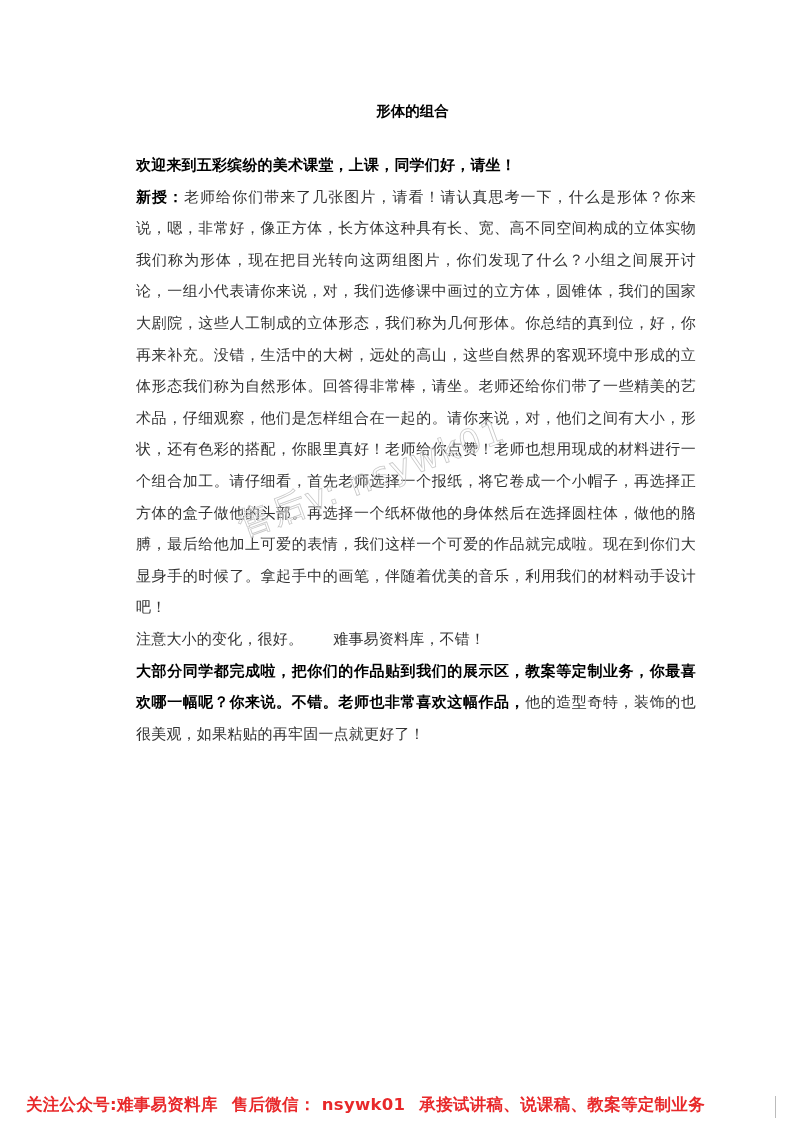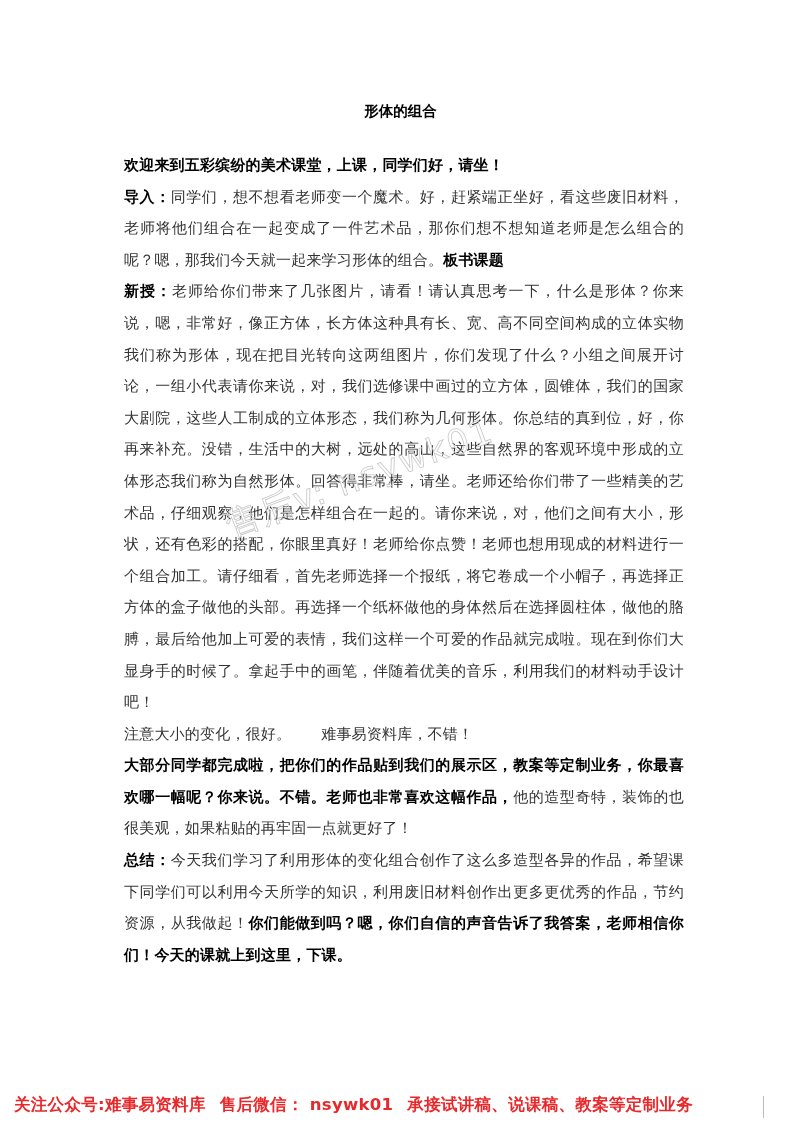--- a/index.html
+++ b/index.html
@@ -1,18 +1,18 @@
 <!DOCTYPE html>
 <html><head>
 <meta charset="utf-8">
 <style>
   html, body { margin: 0; padding: 0; background: #ffffff; }
   body { width: 793px; height: 1122px; position: relative; overflow: hidden;
          font-family: "DejaVu Serif", "Liberation Serif", serif; color: #1a1a1a; }
-  .page { position: absolute; left: 4px; top: 0; width: 760px; height: 1122px; }
+  .page { position: absolute; left: 16px; top: 0; width: 760px; height: 1122px; }
   .title { position: absolute; top: 102px; left: 0; width: 793px; text-align: center;
            font-family: "DejaVu Sans", "Liberation Sans", sans-serif; font-weight: bold;
            font-size: 14.5px; color: #000; }
   .body { position: absolute; left: 120px; top: 130px; width: 560px;
           font-size: 15px; line-height: 31.6px; letter-spacing: 0.2px; color: #333; margin-top: 20px; }
   .body p { margin: 0; text-align: justify; }
   .b { font-family: "DejaVu Sans", "Liberation Sans", sans-serif; font-weight: bold; color: #000; }
   .gap { display: inline-block; width: 30px; }
   .watermark { position: absolute; left: 215px; top: 505px; transform: rotate(-20deg);
                transform-origin: left top; font-family: "DejaVu Sans", sans-serif;
@@ -30,33 +30,27 @@
 
 <div class="page">
 
   <div class="title">形体的组合</div>
 
   <div class="body">
     <p>
       <span class="b">欢迎来到五彩缤纷的美术课堂，上课，同学们好，请坐！</span>
     </p>
     <p>
-      <span class="b">导入：</span><span>同学们，想不想看老师变一个魔术。好，赶紧端正坐好，看这些废旧材料，老师将他们组合在一起变成了一件艺术品，那你们想不想知道老师是怎么组合的呢？嗯，那我们今天就一起来学习形体的组合。</span><span class="b">板书课题</span>
-    </p>
-    <p>
       <span class="b">新授：</span><span>老师给你们带来了几张图片，请看！请认真思考一下，什么是形体？你来说，嗯，非常好，像正方体，长方体这种具有长、宽、高不同空间构成的立体实物我们称为形体，现在把目光转向这两组图片，你们发现了什么？小组之间展开讨论，一组小代表请你来说，对，我们选修课中画过的立方体，圆锥体，我们的国家大剧院，这些人工制成的立体形态，我们称为几何形体。你总结的真到位，好，你再来补充。没错，生活中的大树，远处的高山，这些自然界的客观环境中形成的立体形态我们称为自然形体。回答得非常棒，请坐。老师还给你们带了一些精美的艺术品，仔细观察，他们是怎样组合在一起的。请你来说，对，他们之间有大小，形状，还有色彩的搭配，你眼里真好！老师给你点赞！老师也想用现成的材料进行一个组合加工。请仔细看，首先老师选择一个报纸，将它卷成一个小帽子，再选择正方体的盒子做他的头部。再选择一个纸杯做他的身体然后在选择圆柱体，做他的胳膊，最后给他加上可爱的表情，我们这样一个可爱的作品就完成啦。现在到你们大显身手的时候了。拿起手中的画笔，伴随着优美的音乐，利用我们的材料动手设计吧！</span>
     </p>
     <p>
       <span>注意大小的变化，很好。</span><span class="gap"></span><span>难事易资料库，不错！</span>
     </p>
     <p>
       <span class="b">大部分同学都完成啦，把你们的作品贴到我们的展示区，教案等定制业务，你最喜欢哪一幅呢？你来说。不错。老师也非常喜欢这幅作品，</span><span>他的造型奇特，装饰的也很美观，如果粘贴的再牢固一点就更好了！</span>
-    </p>
-    <p>
-      <span class="b">总结：</span><span>今天我们学习了利用形体的变化组合创作了这么多造型各异的作品，希望课下同学们可以利用今天所学的知识，利用废旧材料创作出更多更优秀的作品，节约资源，从我做起！</span><span class="b">你们能做到吗？嗯，你们自信的声音告诉了我答案，老师相信你们！今天的课就上到这里，下课。</span>
     </p>
   </div>
 
   <div class="watermark">售后v: nsywk01</div>
 
   <div class="footer">
     <span>关注公众号:难事易资料库</span><span>售后微信：  nsywk01</span><span>承接试讲稿、说课稿、教案等定制业务</span>
   </div>
   <div class="edge"></div>
 </div>

